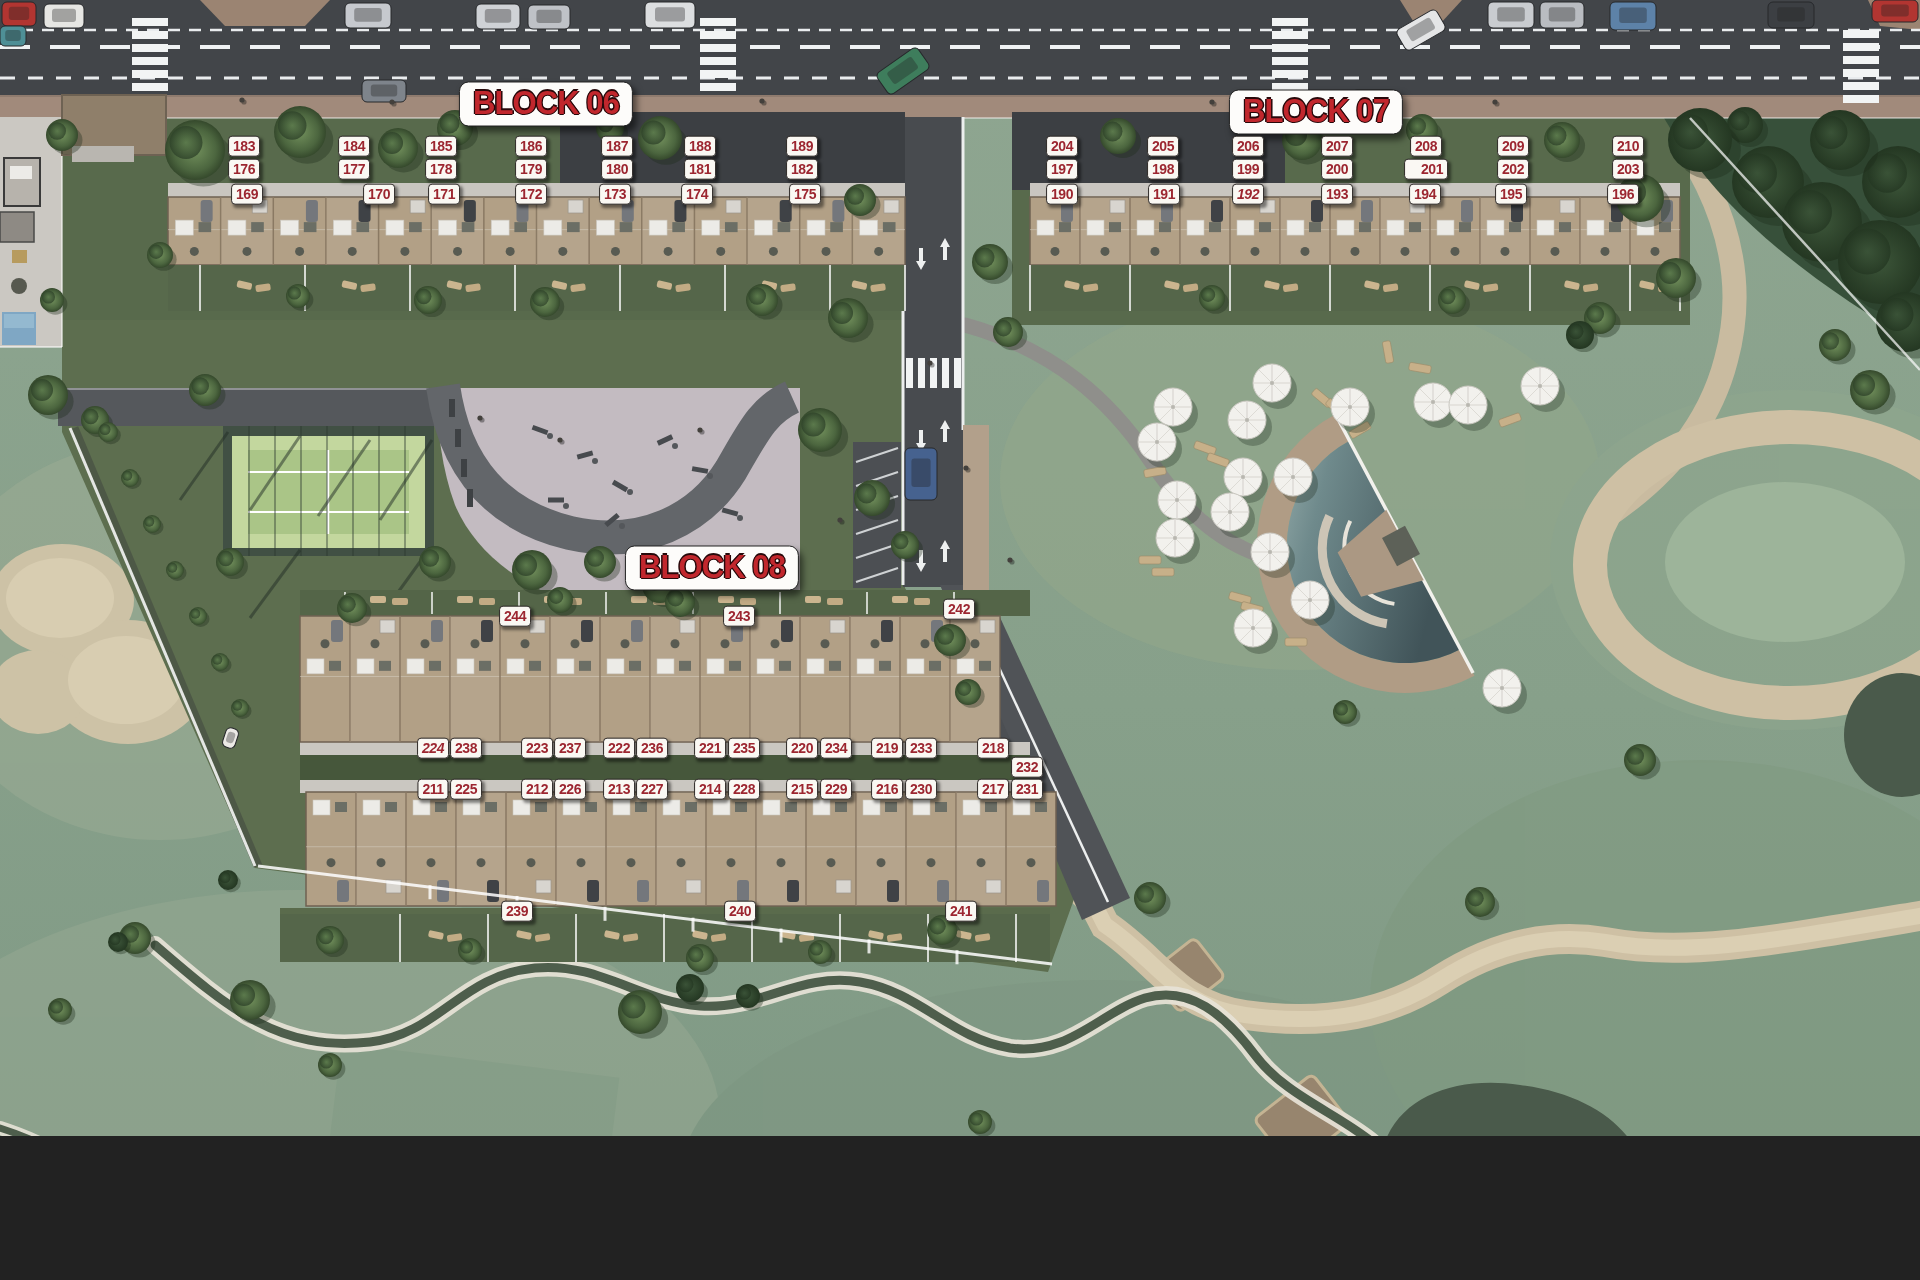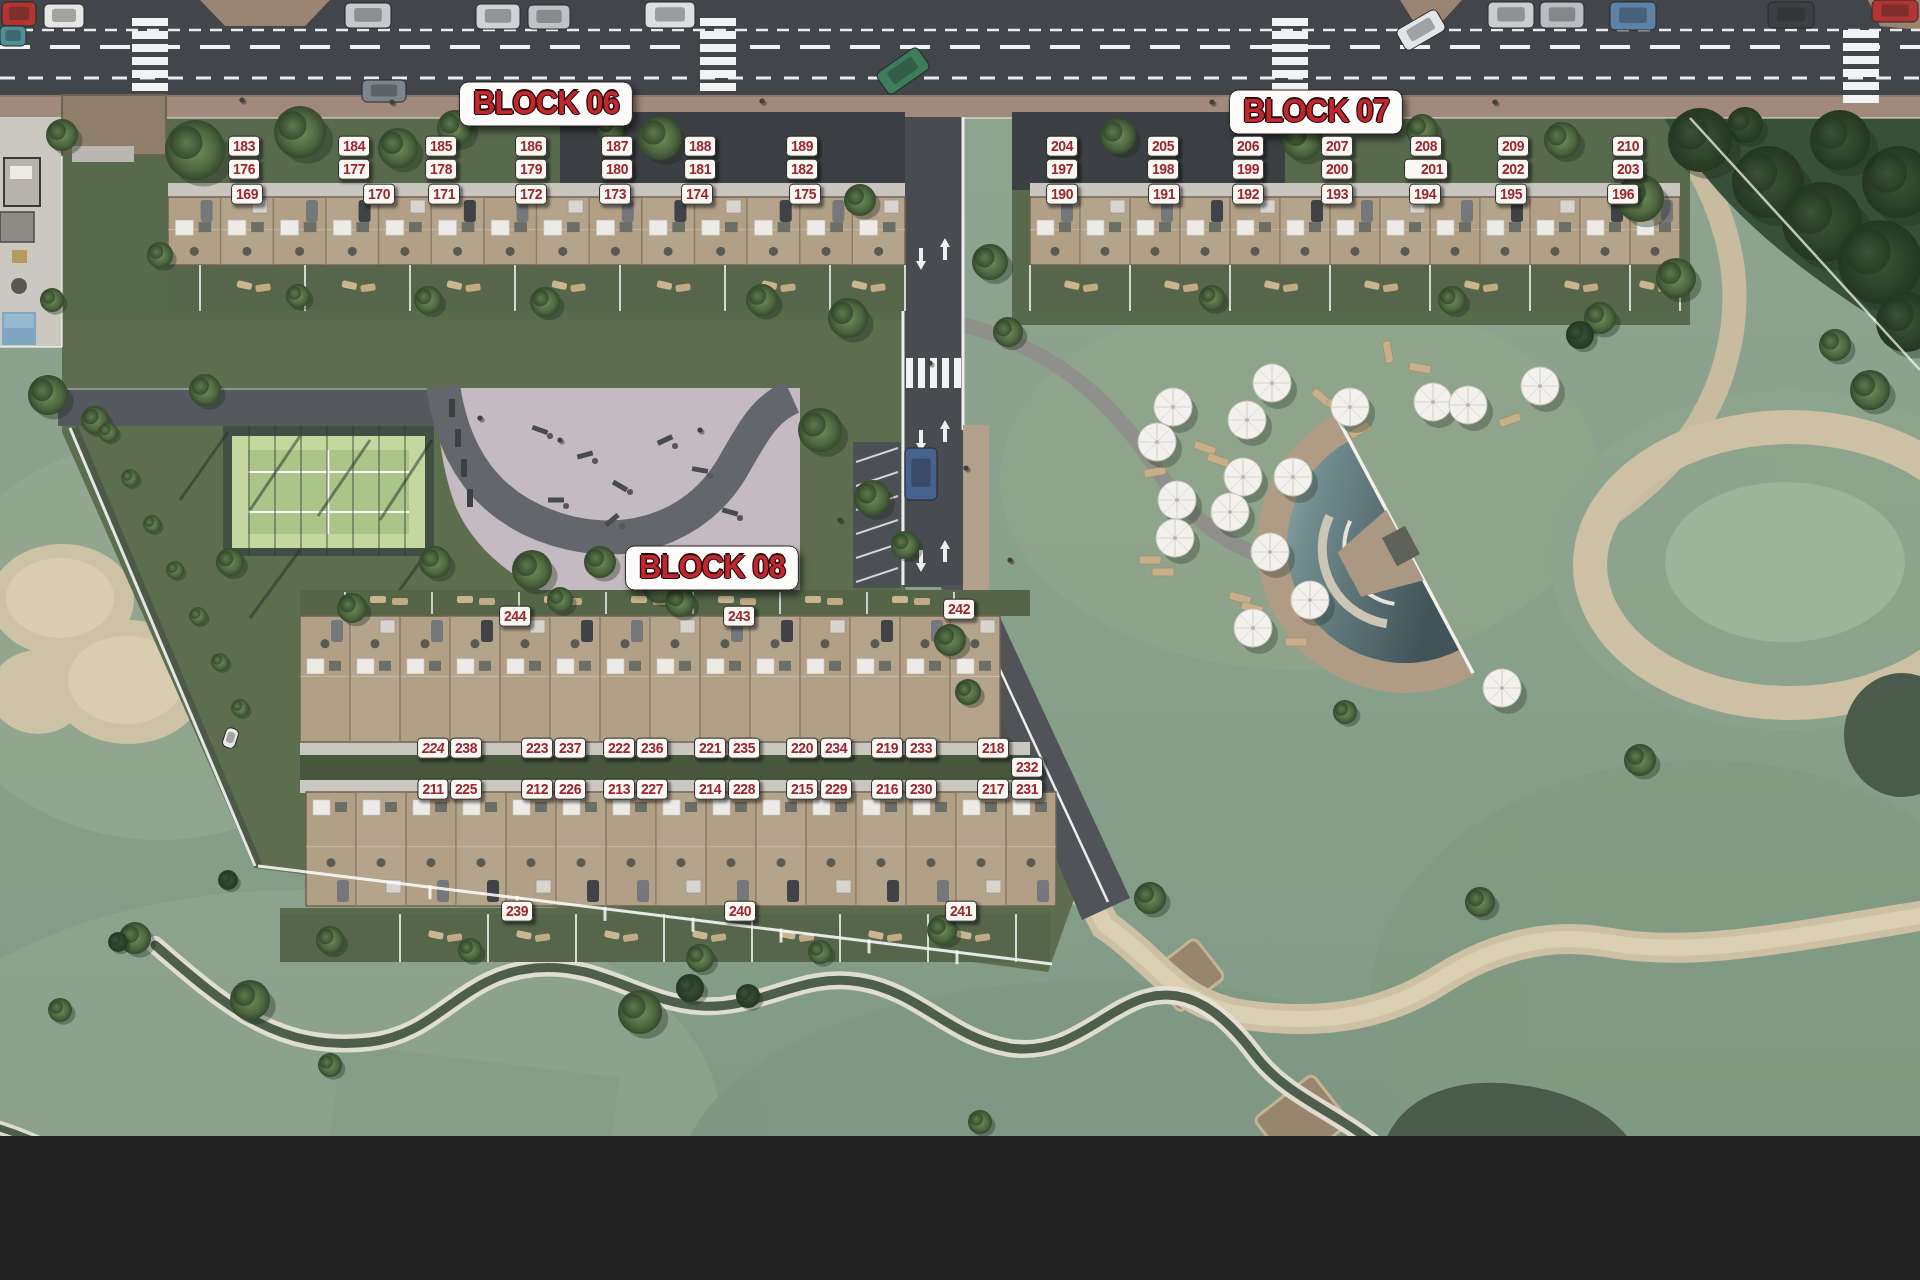--- a/index.html
+++ b/index.html
@@ -1228,21 +1228,21 @@
       <div class="badge" style="left: 1628px; top: 146px;">210</div>
       <div class="badge" style="left: 1062px; top: 169px;">197</div>
       <div class="badge" style="left: 1163px; top: 169px;">198</div>
       <div class="badge" style="left: 1248px; top: 169px;">199</div>
       <div class="badge" style="left: 1337px; top: 169px;">200</div>
       <div class="badge" style="left: 1426px; top: 169px; padding-left: 16px;">201</div>
       <div class="badge" style="left: 1513px; top: 169px;">202</div>
       <div class="badge" style="left: 1628px; top: 169px;">203</div>
       <div class="badge" style="left: 1062px; top: 194px;">190</div>
       <div class="badge" style="left: 1164px; top: 194px;">191</div>
-      <div class="badge" style="left: 1248px; top: 194px;">192</div>
+      <div class="badge" style="left: 1248px; top: 194px; font-style: italic;">192</div>
       <div class="badge" style="left: 1337px; top: 194px;">193</div>
       <div class="badge" style="left: 1425px; top: 194px;">194</div>
       <div class="badge" style="left: 1511px; top: 194px;">195</div>
       <div class="badge" style="left: 1623px; top: 194px;">196</div>
       <div class="block-label" style="left: 712px; top: 568px;">BLOCK 08</div>
       <div class="badge" style="left: 515px; top: 616px;">244</div>
       <div class="badge" style="left: 739px; top: 616px;">243</div>
       <div class="badge" style="left: 959px; top: 609px;">242</div>
       <div class="badge" style="left: 433px; top: 748px; font-style: italic;">224</div>
       <div class="badge" style="left: 466px; top: 748px;">238</div>

